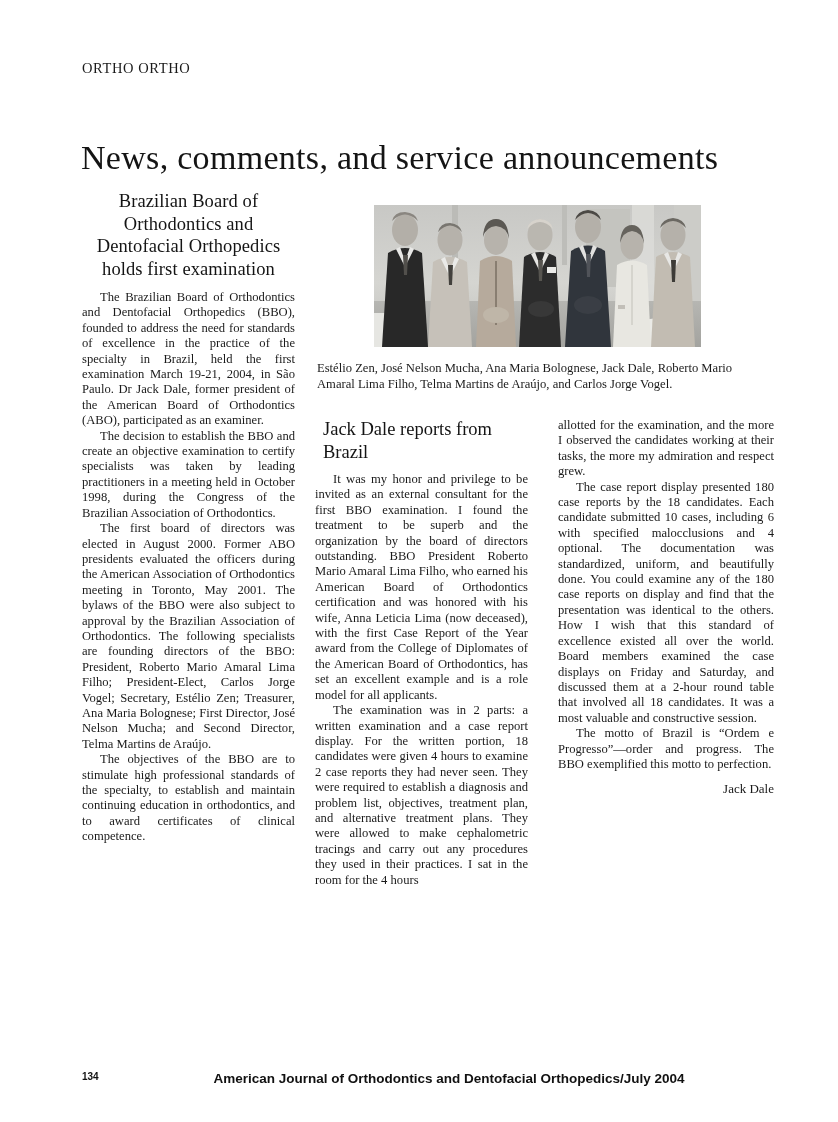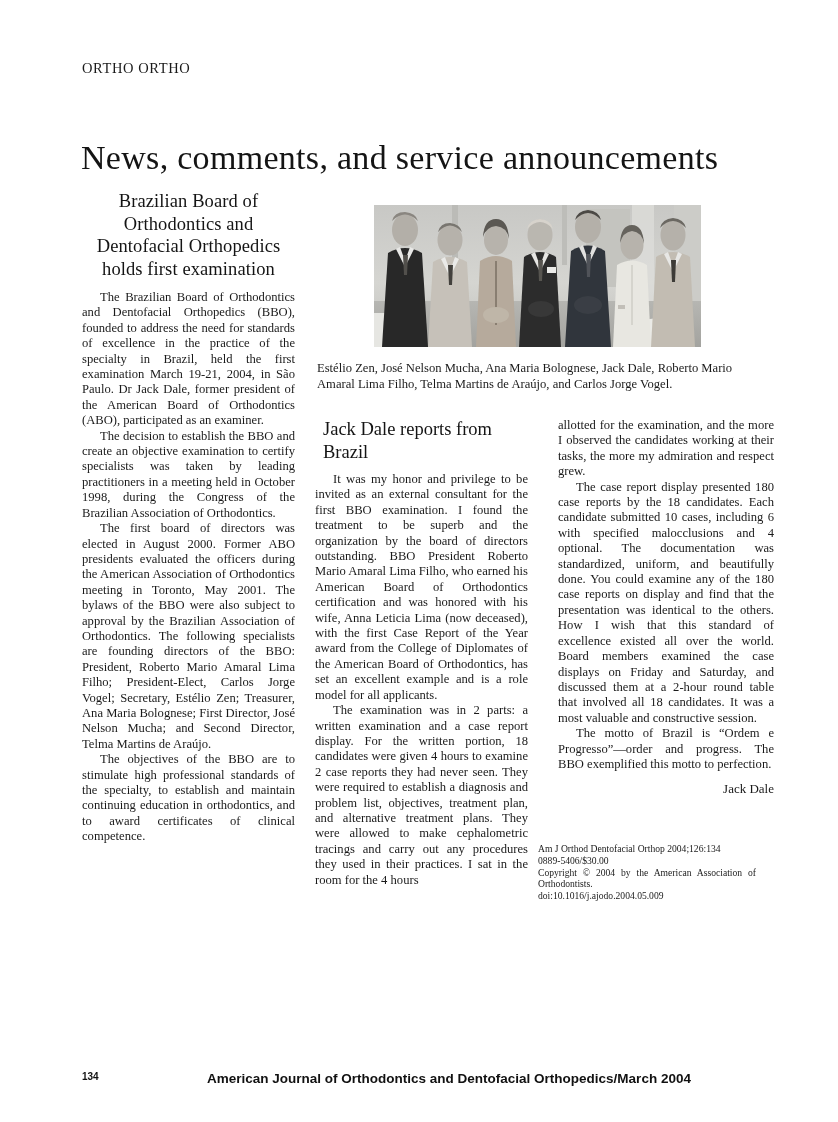--- a/index.html
+++ b/index.html
@@ -264,23 +264,17 @@
     <p>The examination was in 2 parts: a written examination and a case report display. For the written portion, 18 candidates were given 4 hours to examine 2 case reports they had never seen. They were required to establish a diagnosis and problem list, objectives, treatment plan, and alternative treatment plans. They were allowed to make cephalometric tracings and carry out any procedures they used in their practices. I sat in the room for the 4 hours</p>
   </div>
 
   <div class="col col-right">
     <p class="noindent">allotted for the examination, and the more I observed the candidates working at their tasks, the more my admiration and respect grew.</p>
     <p>The case report display presented 180 case reports by the 18 candidates. Each candidate submitted 10 cases, including 6 with specified malocclusions and 4 optional. The documentation was standardized, uniform, and beautifully done. You could examine any of the 180 case reports on display and find that the presentation was identical to the others. How I wish that this standard of excellence existed all over the world. Board members examined the case displays on Friday and Saturday, and discussed them at a 2-hour round table that involved all 18 candidates. It was a most valuable and constructive session.</p>
     <p>The motto of Brazil is “Ordem e Progresso”—order and progress. The BBO exemplified this motto to perfection.</p>
     <div class="signature">Jack Dale</div>
   </div>
 
-  <div class="citation">
-    <div>Am J Orthod Dentofacial Orthop 2004;126:134</div>
-    <div>0889-5406/$30.00</div>
-    <div class="just">Copyright © 2004 by the American Association of Orthodontists.</div>
-    <div>doi:10.1016/j.ajodo.2004.05.009</div>
-  </div>
 
   <div class="footer-page-number">134</div>
-  <div class="footer-journal">American Journal of Orthodontics and Dentofacial Orthopedics/March 2004</div>
+  <div class="footer-journal">American Journal of Orthodontics and Dentofacial Orthopedics/July 2004</div>
 
 </div>
 
 </body></html>

